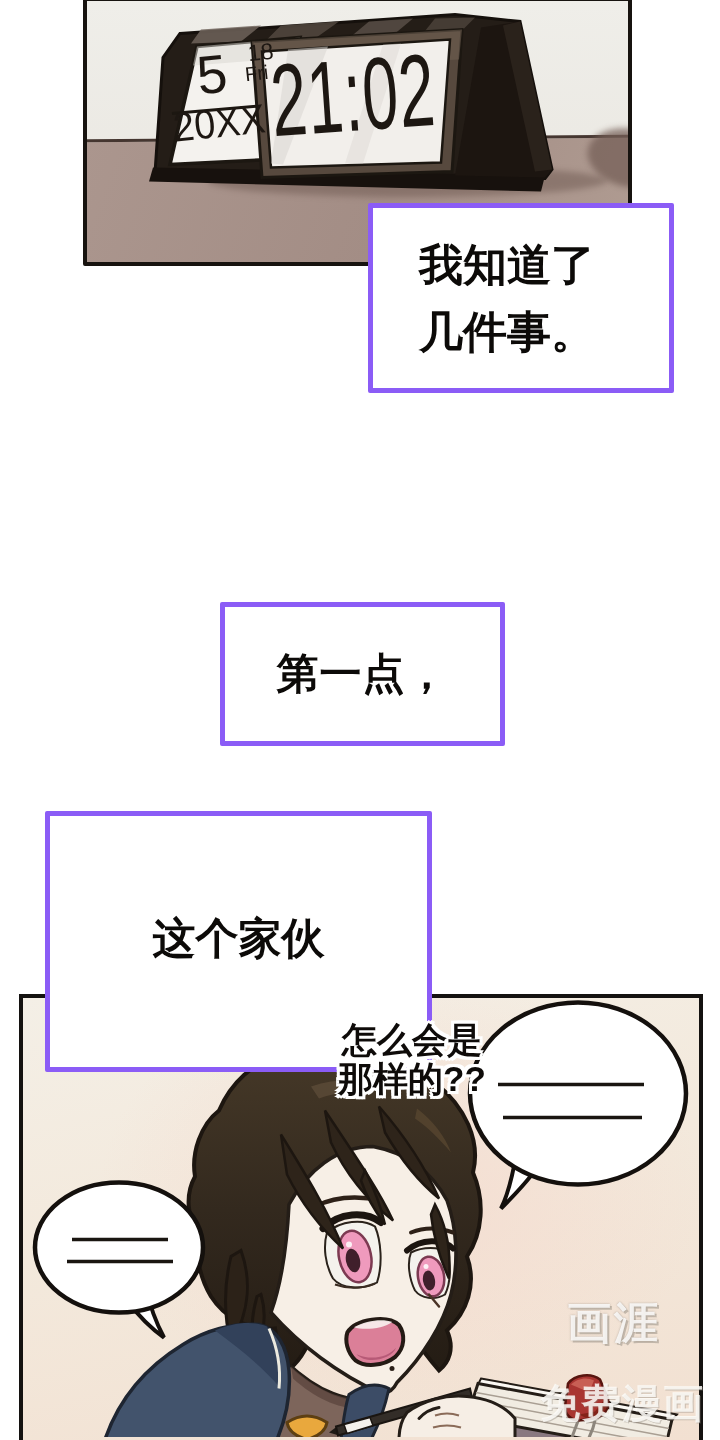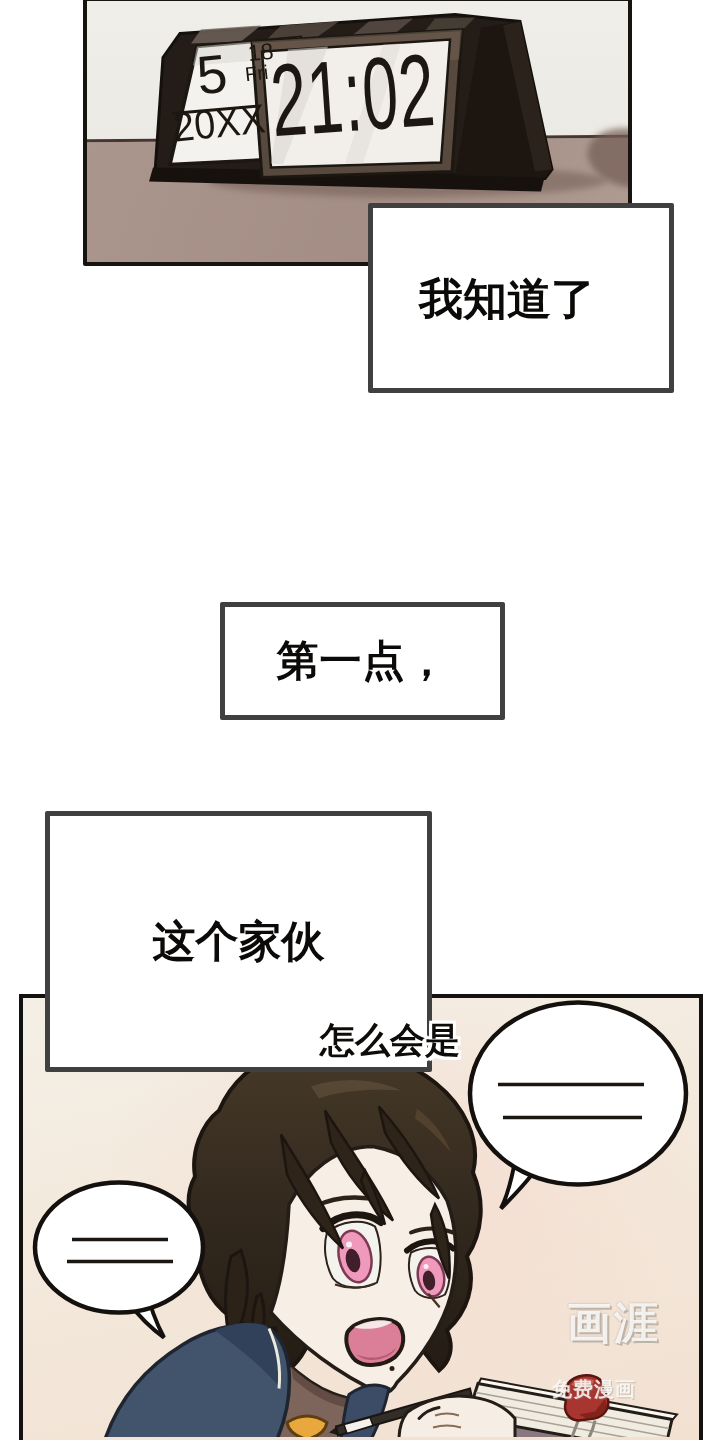--- a/index.html
+++ b/index.html
@@ -30,57 +30,57 @@
   .clock-svg{position:absolute;left:0;top:0;}
   .clock-text{position:absolute;color:#1d1712;font-weight:700;white-space:nowrap;z-index:3;}
   .ct-day   {left:110px;top:42px;font-size:54px;transform:rotate(-6deg);font-weight:400;}
   .ct-sup   {left:161px;top:38px;font-size:23px;transform:rotate(-6deg);font-weight:400;}
   .ct-wd    {left:158px;top:61px;font-size:20px;transform:rotate(-6deg);font-weight:400;}
   .ct-year  {left:84px;top:104px;font-size:41px;transform:rotate(-6deg) scaleX(.92);transform-origin:left top;font-weight:400;letter-spacing:0px;}
   .ct-time  {left:180px;top:42px;font-size:80px;transform:rotate(-4deg) scale(.8,1.28);transform-origin:left top;font-weight:400;letter-spacing:1px;}
   
   .cap{
     position:absolute;box-sizing:border-box;background:#ffffff;
-    border:5px solid #404040;border-radius:2px;z-index:5;
+    border:5px solid #8b5cf6;border-radius:2px;z-index:5;
     display:flex;flex-direction:column;justify-content:center;
     color:#0c0a08;font-weight:700;
   }
   .cap .ln{display:block;}
   .cap1{left:368px;top:203px;width:306px;height:190px;
         align-items:flex-start;padding-left:46px;font-size:44px;line-height:67px;}
-  .cap2{left:220px;top:602px;width:285px;height:118px;
+  .cap2{left:220px;top:602px;width:285px;height:144px;
         align-items:center;font-size:42px;letter-spacing:1px;}
   .cap3{left:45px;top:811px;width:387px;height:261px;
-        align-items:center;font-size:43px;line-height:73px;text-align:center;}
+        align-items:center;font-size:43px;line-height:73px;text-align:center;font-family:Liberation Mono, monospace;}
   
   .panel2{
     position:absolute;left:19px;top:994px;width:684px;height:447px;
     box-sizing:border-box;border:4px solid #141210;border-bottom:none;
     background:
       radial-gradient(420px 300px at 56% 44%, rgba(246,210,199,.50), rgba(246,210,199,0) 72%),
       linear-gradient(168deg,#f4efe6 0%,#f3e9dc 45%,#f2e0d1 100%);
     overflow:hidden;z-index:1;
   }
   .char-svg{position:absolute;left:0;top:0;}
   
   .shout{
-    position:absolute;left:298px;top:1020px;width:184px;z-index:6;
+    position:absolute;left:320px;top:1020px;width:184px;z-index:6;
     text-align:center;font-size:35px;line-height:39px;font-weight:700;color:#0e0b09;
     text-shadow:
       -3px -3px 0 #fff, 3px -3px 0 #fff, -3px 3px 0 #fff, 3px 3px 0 #fff,
       -3px 0 0 #fff, 3px 0 0 #fff, 0 -3px 0 #fff, 0 3px 0 #fff;
   }
   
   .wm{position:absolute;z-index:9;color:rgba(253,252,250,.88);font-weight:800;white-space:nowrap;}
   .wm-logo{
     left:567px;top:1294px;font-size:44px;letter-spacing:3px;
     text-shadow:2px 2px 0 rgba(140,132,122,.45), 0 0 2px rgba(120,112,104,.5);
   }
   .wm-tag{
-    left:552px;top:1376px;font-size:20px;letter-spacing:1px;color:rgba(253,251,248,.85);
+    left:540px;top:1376px;font-size:40px;letter-spacing:1px;color:rgba(253,251,248,.85);
     text-shadow:1px 1px 0 rgba(140,132,122,.4);
   }
 </style>
 </head>
 <body>
 
 <div class="page">
 
   <div class="panel1">
     <div class="desk"></div>
@@ -115,20 +115,21 @@
 
     <div class="clock-text ct-day">5</div>
     <div class="clock-text ct-sup">18</div>
     <div class="clock-text ct-wd">Fri</div>
     <div class="clock-text ct-year">20XX</div>
     <div class="clock-text ct-time">21:02</div>
   </div>
 
   <div class="cap cap1">
     <span class="ln">我知道了</span>
+    <span class="ln">几件事。</span>
   </div>
 
   <div class="cap cap2">
     <span class="ln">第一点，</span>
   </div>
 
   <div class="cap cap3">
     <span class="ln">这个家伙</span>
   </div>
 
@@ -256,18 +257,19 @@
         <path d="M 106,304 C 120,322 132,334 145,343 C 136,326 131,312 128,296 Z" fill="#ffffff" stroke="#14100d" stroke-width="4"></path>
         <ellipse cx="100" cy="253" rx="84" ry="65" fill="#ffffff" stroke="#14100d" stroke-width="4.5"></ellipse>
         <line x1="53" y1="245" x2="149" y2="245" stroke="#1a1611" stroke-width="3.5"></line>
         <line x1="48" y1="267" x2="154" y2="267" stroke="#1a1611" stroke-width="3.5"></line>
       </g>
     </svg>
   </div>
 
   <div class="shout">
     <div>怎么会是</div>
+    <div>那样的??</div>
   </div>
 
   <div class="wm wm-logo">画涯</div>
   <div class="wm wm-tag">免费漫画</div>
 
 </div>
 
 </body></html>

